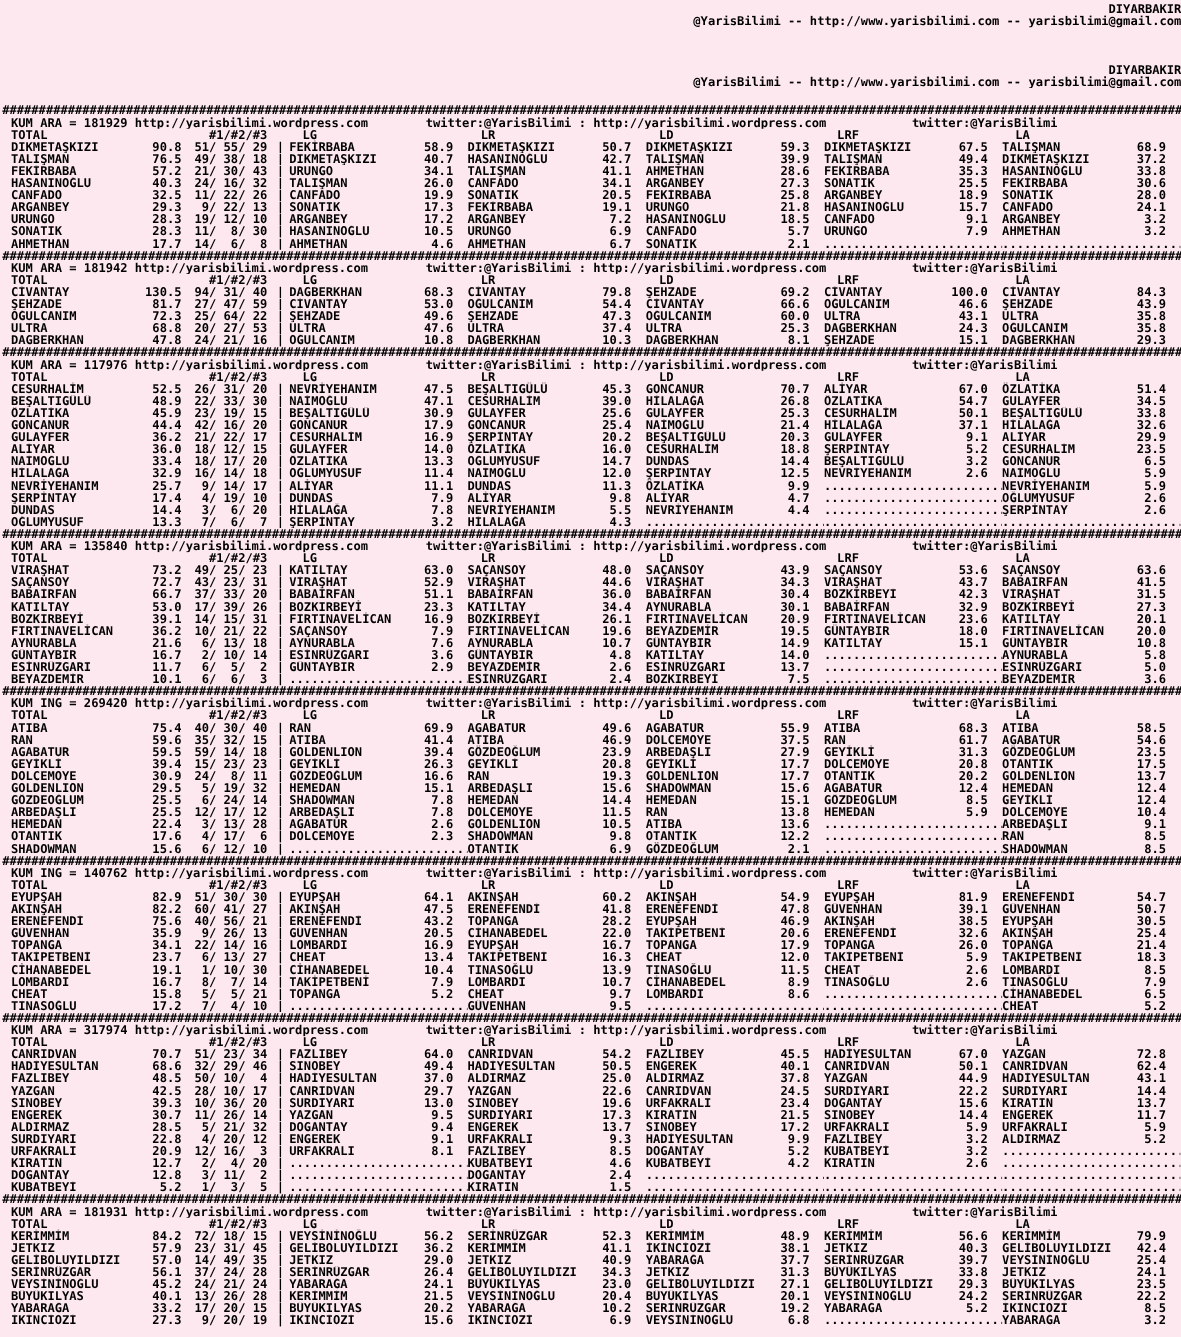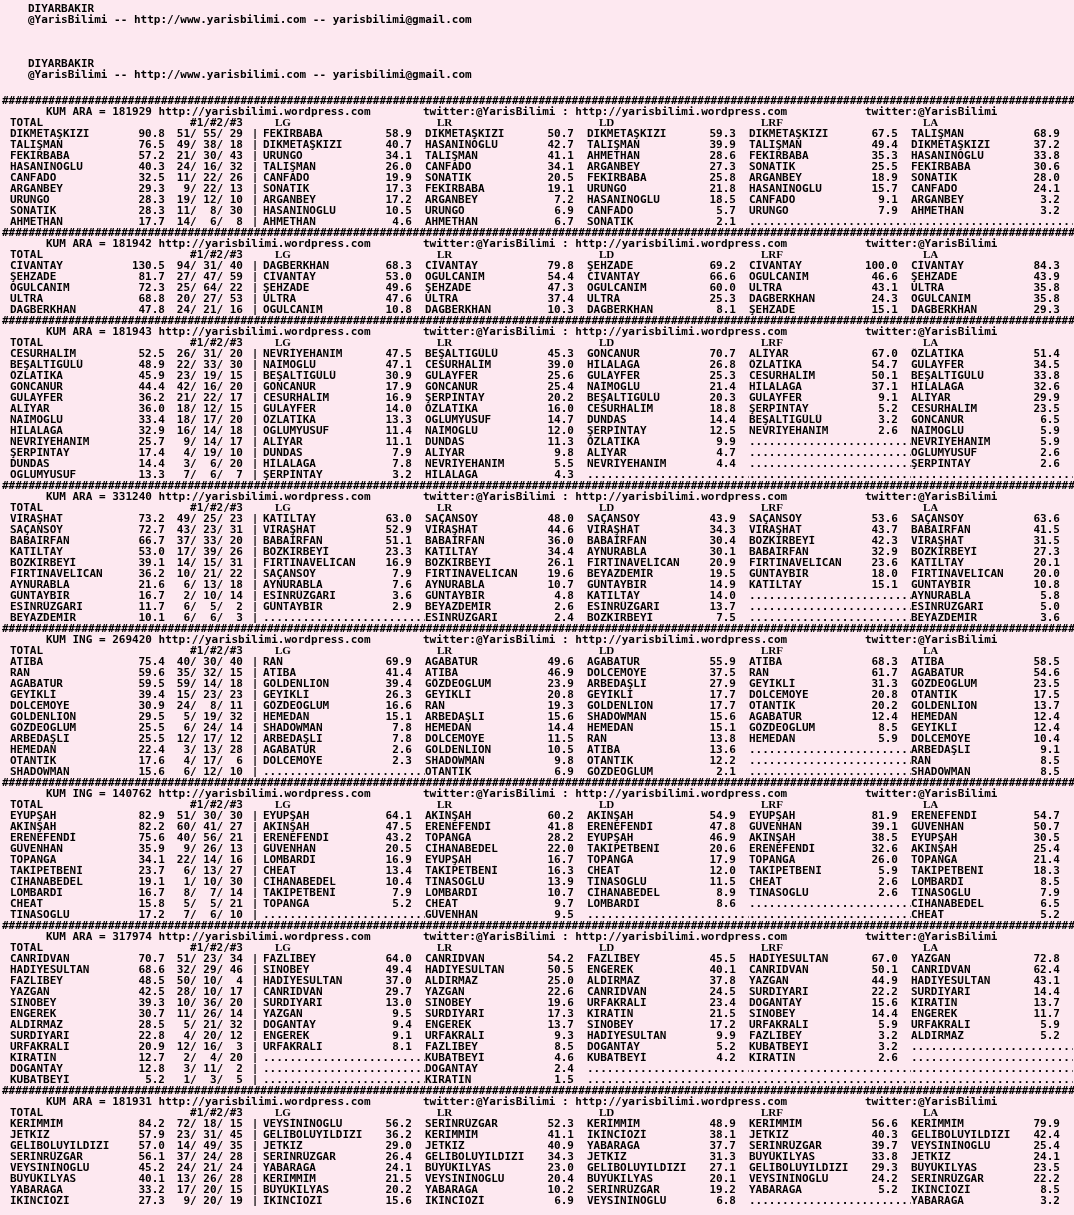--- a/index.html
+++ b/index.html
@@ -3,37 +3,37 @@
 <meta charset="utf-8">
 <style>
   html,body{margin:0;padding:0;}
   body{
     width:1074px;height:1215px;overflow:hidden;
     background:#fde8f0;color:#000;
     font-family:"DejaVu Sans Mono",monospace;
     font-weight:bold;font-size:11px;line-height:11px;
     padding-top:3px;box-sizing:border-box;
   }
-  .line{height:11px;white-space:pre;overflow:hidden;padding-left:28px;}
+  .line{height:11px;white-space:pre;overflow:hidden;padding-left:2px;text-align:right;}
   .sp3{height:33px;}
   .sp1{height:15px;}
   .hash{height:11px;white-space:pre;overflow:hidden;padding-left:2px;}
   .r{display:flex;height:11px;padding-left:10px;white-space:pre;overflow:hidden;}
   .r>div{flex:0 0 auto;overflow:hidden;}
-  .t1{width:377px;margin-left:36px;}
+  .t1{width:377px;}
   .t2{width:442px;}
   .t3{flex:1 1 auto;text-align:right;}
   .cn{width:100px;}
   .cs{width:55px;text-align:right;}
   .cc{width:82px;text-align:right;padding-right:4px;box-sizing:border-box;}
   .cp{width:16px;text-align:center;}
   .bn{width:106px;}
   .bs{width:56px;text-align:right;padding-right:13px;box-sizing:border-box;}
   .bd{width:162px;}
-  .pad{padding-left:12px;box-sizing:border-box;font-family:Liberation Serif, serif;}
+  .pad{padding-left:12px;box-sizing:border-box;}
 </style>
 </head>
 <body>
 
 <div>
   <div class="line">DIYARBAKIR</div>
   <div class="line">@YarisBilimi -- http://www.yarisbilimi.com -- yarisbilimi@gmail.com</div>
   <div class="sp3"></div>
   <div class="line">DIYARBAKIR</div>
   <div class="line">@YarisBilimi -- http://www.yarisbilimi.com -- yarisbilimi@gmail.com</div>
@@ -55,36 +55,36 @@
     <div class="r"><div class="cn">AHMETHAN</div><div class="cs">17.7</div><div class="cc">14/  6/  8</div><div class="cp">|</div><div class="bn">AHMETHAN</div><div class="bs">4.6</div><div class="bn">AHMETHAN</div><div class="bs">6.7</div><div class="bn">SONATIK</div><div class="bs">2.1</div><div class="bd">..............................</div><div class="bd">..............................</div></div>
     <div class="hash">####################################################################################################################################################################################</div>
     <div class="r"><div class="t1">KUM ARA = 181942 http://yarisbilimi.wordpress.com</div><div class="t2">twitter:@YarisBilimi : http://yarisbilimi.wordpress.com</div><div class="t3">twitter:@YarisBilimi</div></div>
     <div class="r"><div class="cn">TOTAL</div><div class="cs"></div><div class="cc">#1/#2/#3</div><div class="cp"></div><div class="bn pad">LG</div><div class="bs"></div><div class="bn pad">LR</div><div class="bs"></div><div class="bn pad">LD</div><div class="bs"></div><div class="bn pad">LRF</div><div class="bs"></div><div class="bn pad">LA</div><div class="bs"></div></div>
     <div class="r"><div class="cn">CİVANTAY</div><div class="cs">130.5</div><div class="cc">94/ 31/ 40</div><div class="cp">|</div><div class="bn">DAGBERKHAN</div><div class="bs">68.3</div><div class="bn">CİVANTAY</div><div class="bs">79.8</div><div class="bn">ŞEHZADE</div><div class="bs">69.2</div><div class="bn">CİVANTAY</div><div class="bs">100.0</div><div class="bn">CİVANTAY</div><div class="bs">84.3</div></div>
     <div class="r"><div class="cn">ŞEHZADE</div><div class="cs">81.7</div><div class="cc">27/ 47/ 59</div><div class="cp">|</div><div class="bn">CİVANTAY</div><div class="bs">53.0</div><div class="bn">OĞULCANIM</div><div class="bs">54.4</div><div class="bn">CİVANTAY</div><div class="bs">66.6</div><div class="bn">OĞULCANIM</div><div class="bs">46.6</div><div class="bn">ŞEHZADE</div><div class="bs">43.9</div></div>
     <div class="r"><div class="cn">OĞULCANIM</div><div class="cs">72.3</div><div class="cc">25/ 64/ 22</div><div class="cp">|</div><div class="bn">ŞEHZADE</div><div class="bs">49.6</div><div class="bn">ŞEHZADE</div><div class="bs">47.3</div><div class="bn">OĞULCANIM</div><div class="bs">60.0</div><div class="bn">ULTRA</div><div class="bs">43.1</div><div class="bn">ULTRA</div><div class="bs">35.8</div></div>
     <div class="r"><div class="cn">ULTRA</div><div class="cs">68.8</div><div class="cc">20/ 27/ 53</div><div class="cp">|</div><div class="bn">ULTRA</div><div class="bs">47.6</div><div class="bn">ULTRA</div><div class="bs">37.4</div><div class="bn">ULTRA</div><div class="bs">25.3</div><div class="bn">DAGBERKHAN</div><div class="bs">24.3</div><div class="bn">OĞULCANIM</div><div class="bs">35.8</div></div>
     <div class="r"><div class="cn">DAGBERKHAN</div><div class="cs">47.8</div><div class="cc">24/ 21/ 16</div><div class="cp">|</div><div class="bn">OĞULCANIM</div><div class="bs">10.8</div><div class="bn">DAGBERKHAN</div><div class="bs">10.3</div><div class="bn">DAGBERKHAN</div><div class="bs">8.1</div><div class="bn">ŞEHZADE</div><div class="bs">15.1</div><div class="bn">DAGBERKHAN</div><div class="bs">29.3</div></div>
     <div class="hash">####################################################################################################################################################################################</div>
-    <div class="r"><div class="t1">KUM ARA = 181943 http://yarisbilimi.wordpress.com</div><div class="t2">twitter:@YarisBilimi : http://yarisbilimi.wordpress.com</div><div class="t3">twitter:@YarisBilimi</div></div>
+    <div class="r"><div class="t1">KUM ARA = 117976 http://yarisbilimi.wordpress.com</div><div class="t2">twitter:@YarisBilimi : http://yarisbilimi.wordpress.com</div><div class="t3">twitter:@YarisBilimi</div></div>
     <div class="r"><div class="cn">TOTAL</div><div class="cs"></div><div class="cc">#1/#2/#3</div><div class="cp"></div><div class="bn pad">LG</div><div class="bs"></div><div class="bn pad">LR</div><div class="bs"></div><div class="bn pad">LD</div><div class="bs"></div><div class="bn pad">LRF</div><div class="bs"></div><div class="bn pad">LA</div><div class="bs"></div></div>
     <div class="r"><div class="cn">CESURHALİM</div><div class="cs">52.5</div><div class="cc">26/ 31/ 20</div><div class="cp">|</div><div class="bn">NEVRİYEHANIM</div><div class="bs">47.5</div><div class="bn">BEŞALTIGÜLÜ</div><div class="bs">45.3</div><div class="bn">GONCANUR</div><div class="bs">70.7</div><div class="bn">ALİYAR</div><div class="bs">67.0</div><div class="bn">ÖZLATİKA</div><div class="bs">51.4</div></div>
     <div class="r"><div class="cn">BEŞALTIGÜLÜ</div><div class="cs">48.9</div><div class="cc">22/ 33/ 30</div><div class="cp">|</div><div class="bn">NAİMOĞLU</div><div class="bs">47.1</div><div class="bn">CESURHALİM</div><div class="bs">39.0</div><div class="bn">HİLALAĞA</div><div class="bs">26.8</div><div class="bn">ÖZLATİKA</div><div class="bs">54.7</div><div class="bn">GULAYFER</div><div class="bs">34.5</div></div>
     <div class="r"><div class="cn">ÖZLATİKA</div><div class="cs">45.9</div><div class="cc">23/ 19/ 15</div><div class="cp">|</div><div class="bn">BEŞALTIGÜLÜ</div><div class="bs">30.9</div><div class="bn">GULAYFER</div><div class="bs">25.6</div><div class="bn">GULAYFER</div><div class="bs">25.3</div><div class="bn">CESURHALİM</div><div class="bs">50.1</div><div class="bn">BEŞALTIGÜLÜ</div><div class="bs">33.8</div></div>
     <div class="r"><div class="cn">GONCANUR</div><div class="cs">44.4</div><div class="cc">42/ 16/ 20</div><div class="cp">|</div><div class="bn">GONCANUR</div><div class="bs">17.9</div><div class="bn">GONCANUR</div><div class="bs">25.4</div><div class="bn">NAİMOĞLU</div><div class="bs">21.4</div><div class="bn">HİLALAĞA</div><div class="bs">37.1</div><div class="bn">HİLALAĞA</div><div class="bs">32.6</div></div>
     <div class="r"><div class="cn">GULAYFER</div><div class="cs">36.2</div><div class="cc">21/ 22/ 17</div><div class="cp">|</div><div class="bn">CESURHALİM</div><div class="bs">16.9</div><div class="bn">ŞERPİNTAY</div><div class="bs">20.2</div><div class="bn">BEŞALTIGÜLÜ</div><div class="bs">20.3</div><div class="bn">GULAYFER</div><div class="bs">9.1</div><div class="bn">ALİYAR</div><div class="bs">29.9</div></div>
     <div class="r"><div class="cn">ALİYAR</div><div class="cs">36.0</div><div class="cc">18/ 12/ 15</div><div class="cp">|</div><div class="bn">GULAYFER</div><div class="bs">14.0</div><div class="bn">ÖZLATİKA</div><div class="bs">16.0</div><div class="bn">CESURHALİM</div><div class="bs">18.8</div><div class="bn">ŞERPİNTAY</div><div class="bs">5.2</div><div class="bn">CESURHALİM</div><div class="bs">23.5</div></div>
     <div class="r"><div class="cn">NAİMOĞLU</div><div class="cs">33.4</div><div class="cc">18/ 17/ 20</div><div class="cp">|</div><div class="bn">ÖZLATİKA</div><div class="bs">13.3</div><div class="bn">OĞLUMYUSUF</div><div class="bs">14.7</div><div class="bn">DUNDAS</div><div class="bs">14.4</div><div class="bn">BEŞALTIGÜLÜ</div><div class="bs">3.2</div><div class="bn">GONCANUR</div><div class="bs">6.5</div></div>
     <div class="r"><div class="cn">HİLALAĞA</div><div class="cs">32.9</div><div class="cc">16/ 14/ 18</div><div class="cp">|</div><div class="bn">OĞLUMYUSUF</div><div class="bs">11.4</div><div class="bn">NAİMOĞLU</div><div class="bs">12.0</div><div class="bn">ŞERPİNTAY</div><div class="bs">12.5</div><div class="bn">NEVRİYEHANIM</div><div class="bs">2.6</div><div class="bn">NAİMOĞLU</div><div class="bs">5.9</div></div>
     <div class="r"><div class="cn">NEVRİYEHANIM</div><div class="cs">25.7</div><div class="cc"> 9/ 14/ 17</div><div class="cp">|</div><div class="bn">ALİYAR</div><div class="bs">11.1</div><div class="bn">DUNDAS</div><div class="bs">11.3</div><div class="bn">ÖZLATİKA</div><div class="bs">9.9</div><div class="bd">..............................</div><div class="bn">NEVRİYEHANIM</div><div class="bs">5.9</div></div>
     <div class="r"><div class="cn">ŞERPİNTAY</div><div class="cs">17.4</div><div class="cc"> 4/ 19/ 10</div><div class="cp">|</div><div class="bn">DUNDAS</div><div class="bs">7.9</div><div class="bn">ALİYAR</div><div class="bs">9.8</div><div class="bn">ALİYAR</div><div class="bs">4.7</div><div class="bd">..............................</div><div class="bn">OĞLUMYUSUF</div><div class="bs">2.6</div></div>
     <div class="r"><div class="cn">DUNDAS</div><div class="cs">14.4</div><div class="cc"> 3/  6/ 20</div><div class="cp">|</div><div class="bn">HİLALAĞA</div><div class="bs">7.8</div><div class="bn">NEVRİYEHANIM</div><div class="bs">5.5</div><div class="bn">NEVRİYEHANIM</div><div class="bs">4.4</div><div class="bd">..............................</div><div class="bn">ŞERPİNTAY</div><div class="bs">2.6</div></div>
     <div class="r"><div class="cn">OĞLUMYUSUF</div><div class="cs">13.3</div><div class="cc"> 7/  6/  7</div><div class="cp">|</div><div class="bn">ŞERPİNTAY</div><div class="bs">3.2</div><div class="bn">HİLALAĞA</div><div class="bs">4.3</div><div class="bd">..............................</div><div class="bd">..............................</div><div class="bd">..............................</div></div>
     <div class="hash">####################################################################################################################################################################################</div>
-    <div class="r"><div class="t1">KUM ARA = 331240 http://yarisbilimi.wordpress.com</div><div class="t2">twitter:@YarisBilimi : http://yarisbilimi.wordpress.com</div><div class="t3">twitter:@YarisBilimi</div></div>
+    <div class="r"><div class="t1">KUM ARA = 135840 http://yarisbilimi.wordpress.com</div><div class="t2">twitter:@YarisBilimi : http://yarisbilimi.wordpress.com</div><div class="t3">twitter:@YarisBilimi</div></div>
     <div class="r"><div class="cn">TOTAL</div><div class="cs"></div><div class="cc">#1/#2/#3</div><div class="cp"></div><div class="bn pad">LG</div><div class="bs"></div><div class="bn pad">LR</div><div class="bs"></div><div class="bn pad">LD</div><div class="bs"></div><div class="bn pad">LRF</div><div class="bs"></div><div class="bn pad">LA</div><div class="bs"></div></div>
     <div class="r"><div class="cn">VİRAŞHAT</div><div class="cs">73.2</div><div class="cc">49/ 25/ 23</div><div class="cp">|</div><div class="bn">KATILTAY</div><div class="bs">63.0</div><div class="bn">SAÇANSOY</div><div class="bs">48.0</div><div class="bn">SAÇANSOY</div><div class="bs">43.9</div><div class="bn">SAÇANSOY</div><div class="bs">53.6</div><div class="bn">SAÇANSOY</div><div class="bs">63.6</div></div>
     <div class="r"><div class="cn">SAÇANSOY</div><div class="cs">72.7</div><div class="cc">43/ 23/ 31</div><div class="cp">|</div><div class="bn">VİRAŞHAT</div><div class="bs">52.9</div><div class="bn">VİRAŞHAT</div><div class="bs">44.6</div><div class="bn">VİRAŞHAT</div><div class="bs">34.3</div><div class="bn">VİRAŞHAT</div><div class="bs">43.7</div><div class="bn">BABAİRFAN</div><div class="bs">41.5</div></div>
     <div class="r"><div class="cn">BABAİRFAN</div><div class="cs">66.7</div><div class="cc">37/ 33/ 20</div><div class="cp">|</div><div class="bn">BABAİRFAN</div><div class="bs">51.1</div><div class="bn">BABAİRFAN</div><div class="bs">36.0</div><div class="bn">BABAİRFAN</div><div class="bs">30.4</div><div class="bn">BOZKIRBEYİ</div><div class="bs">42.3</div><div class="bn">VİRAŞHAT</div><div class="bs">31.5</div></div>
     <div class="r"><div class="cn">KATILTAY</div><div class="cs">53.0</div><div class="cc">17/ 39/ 26</div><div class="cp">|</div><div class="bn">BOZKIRBEYİ</div><div class="bs">23.3</div><div class="bn">KATILTAY</div><div class="bs">34.4</div><div class="bn">AYNURABLA</div><div class="bs">30.1</div><div class="bn">BABAİRFAN</div><div class="bs">32.9</div><div class="bn">BOZKIRBEYİ</div><div class="bs">27.3</div></div>
     <div class="r"><div class="cn">BOZKIRBEYİ</div><div class="cs">39.1</div><div class="cc">14/ 15/ 31</div><div class="cp">|</div><div class="bn">FIRTINAVELİCAN</div><div class="bs">16.9</div><div class="bn">BOZKIRBEYİ</div><div class="bs">26.1</div><div class="bn">FIRTINAVELİCAN</div><div class="bs">20.9</div><div class="bn">FIRTINAVELİCAN</div><div class="bs">23.6</div><div class="bn">KATILTAY</div><div class="bs">20.1</div></div>
     <div class="r"><div class="cn">FIRTINAVELİCAN</div><div class="cs">36.2</div><div class="cc">10/ 21/ 22</div><div class="cp">|</div><div class="bn">SAÇANSOY</div><div class="bs">7.9</div><div class="bn">FIRTINAVELİCAN</div><div class="bs">19.6</div><div class="bn">BEYAZDEMİR</div><div class="bs">19.5</div><div class="bn">GÜNTAYBIR</div><div class="bs">18.0</div><div class="bn">FIRTINAVELİCAN</div><div class="bs">20.0</div></div>
     <div class="r"><div class="cn">AYNURABLA</div><div class="cs">21.6</div><div class="cc"> 6/ 13/ 18</div><div class="cp">|</div><div class="bn">AYNURABLA</div><div class="bs">7.6</div><div class="bn">AYNURABLA</div><div class="bs">10.7</div><div class="bn">GÜNTAYBIR</div><div class="bs">14.9</div><div class="bn">KATILTAY</div><div class="bs">15.1</div><div class="bn">GÜNTAYBIR</div><div class="bs">10.8</div></div>
     <div class="r"><div class="cn">GÜNTAYBIR</div><div class="cs">16.7</div><div class="cc"> 2/ 10/ 14</div><div class="cp">|</div><div class="bn">ESİNRÜZGARI</div><div class="bs">3.6</div><div class="bn">GÜNTAYBIR</div><div class="bs">4.8</div><div class="bn">KATILTAY</div><div class="bs">14.0</div><div class="bd">..............................</div><div class="bn">AYNURABLA</div><div class="bs">5.8</div></div>
     <div class="r"><div class="cn">ESİNRÜZGARI</div><div class="cs">11.7</div><div class="cc"> 6/  5/  2</div><div class="cp">|</div><div class="bn">GÜNTAYBIR</div><div class="bs">2.9</div><div class="bn">BEYAZDEMİR</div><div class="bs">2.6</div><div class="bn">ESİNRÜZGARI</div><div class="bs">13.7</div><div class="bd">..............................</div><div class="bn">ESİNRÜZGARI</div><div class="bs">5.0</div></div>
@@ -108,21 +108,21 @@
     <div class="r"><div class="cn">TOTAL</div><div class="cs"></div><div class="cc">#1/#2/#3</div><div class="cp"></div><div class="bn pad">LG</div><div class="bs"></div><div class="bn pad">LR</div><div class="bs"></div><div class="bn pad">LD</div><div class="bs"></div><div class="bn pad">LRF</div><div class="bs"></div><div class="bn pad">LA</div><div class="bs"></div></div>
     <div class="r"><div class="cn">EYUPŞAH</div><div class="cs">82.9</div><div class="cc">51/ 30/ 30</div><div class="cp">|</div><div class="bn">EYUPŞAH</div><div class="bs">64.1</div><div class="bn">AKINŞAH</div><div class="bs">60.2</div><div class="bn">AKINŞAH</div><div class="bs">54.9</div><div class="bn">EYUPŞAH</div><div class="bs">81.9</div><div class="bn">ERENEFENDİ</div><div class="bs">54.7</div></div>
     <div class="r"><div class="cn">AKINŞAH</div><div class="cs">82.2</div><div class="cc">60/ 41/ 27</div><div class="cp">|</div><div class="bn">AKINŞAH</div><div class="bs">47.5</div><div class="bn">ERENEFENDİ</div><div class="bs">41.8</div><div class="bn">ERENEFENDİ</div><div class="bs">47.8</div><div class="bn">GÜVENHAN</div><div class="bs">39.1</div><div class="bn">GÜVENHAN</div><div class="bs">50.7</div></div>
     <div class="r"><div class="cn">ERENEFENDİ</div><div class="cs">75.6</div><div class="cc">40/ 56/ 21</div><div class="cp">|</div><div class="bn">ERENEFENDİ</div><div class="bs">43.2</div><div class="bn">TOPANGA</div><div class="bs">28.2</div><div class="bn">EYUPŞAH</div><div class="bs">46.9</div><div class="bn">AKINŞAH</div><div class="bs">38.5</div><div class="bn">EYUPŞAH</div><div class="bs">30.5</div></div>
     <div class="r"><div class="cn">GÜVENHAN</div><div class="cs">35.9</div><div class="cc"> 9/ 26/ 13</div><div class="cp">|</div><div class="bn">GÜVENHAN</div><div class="bs">20.5</div><div class="bn">CİHANABEDEL</div><div class="bs">22.0</div><div class="bn">TAKİPETBENİ</div><div class="bs">20.6</div><div class="bn">ERENEFENDİ</div><div class="bs">32.6</div><div class="bn">AKINŞAH</div><div class="bs">25.4</div></div>
     <div class="r"><div class="cn">TOPANGA</div><div class="cs">34.1</div><div class="cc">22/ 14/ 16</div><div class="cp">|</div><div class="bn">LOMBARDI</div><div class="bs">16.9</div><div class="bn">EYUPŞAH</div><div class="bs">16.7</div><div class="bn">TOPANGA</div><div class="bs">17.9</div><div class="bn">TOPANGA</div><div class="bs">26.0</div><div class="bn">TOPANGA</div><div class="bs">21.4</div></div>
     <div class="r"><div class="cn">TAKİPETBENİ</div><div class="cs">23.7</div><div class="cc"> 6/ 13/ 27</div><div class="cp">|</div><div class="bn">CHEAT</div><div class="bs">13.4</div><div class="bn">TAKİPETBENİ</div><div class="bs">16.3</div><div class="bn">CHEAT</div><div class="bs">12.0</div><div class="bn">TAKİPETBENİ</div><div class="bs">5.9</div><div class="bn">TAKİPETBENİ</div><div class="bs">18.3</div></div>
     <div class="r"><div class="cn">CİHANABEDEL</div><div class="cs">19.1</div><div class="cc"> 1/ 10/ 30</div><div class="cp">|</div><div class="bn">CİHANABEDEL</div><div class="bs">10.4</div><div class="bn">TINASOĞLU</div><div class="bs">13.9</div><div class="bn">TINASOĞLU</div><div class="bs">11.5</div><div class="bn">CHEAT</div><div class="bs">2.6</div><div class="bn">LOMBARDI</div><div class="bs">8.5</div></div>
     <div class="r"><div class="cn">LOMBARDI</div><div class="cs">16.7</div><div class="cc"> 8/  7/ 14</div><div class="cp">|</div><div class="bn">TAKİPETBENİ</div><div class="bs">7.9</div><div class="bn">LOMBARDI</div><div class="bs">10.7</div><div class="bn">CİHANABEDEL</div><div class="bs">8.9</div><div class="bn">TINASOĞLU</div><div class="bs">2.6</div><div class="bn">TINASOĞLU</div><div class="bs">7.9</div></div>
     <div class="r"><div class="cn">CHEAT</div><div class="cs">15.8</div><div class="cc"> 5/  5/ 21</div><div class="cp">|</div><div class="bn">TOPANGA</div><div class="bs">5.2</div><div class="bn">CHEAT</div><div class="bs">9.7</div><div class="bn">LOMBARDI</div><div class="bs">8.6</div><div class="bd">..............................</div><div class="bn">CİHANABEDEL</div><div class="bs">6.5</div></div>
-    <div class="r"><div class="cn">TINASOĞLU</div><div class="cs">17.2</div><div class="cc"> 7/  6/ 10</div><div class="cp">|</div><div class="bd">..............................</div><div class="bn">GÜVENHAN</div><div class="bs">9.5</div><div class="bd">..............................</div><div class="bd">..............................</div><div class="bn">CHEAT</div><div class="bs">5.2</div></div>
+    <div class="r"><div class="cn">TINASOĞLU</div><div class="cs">17.2</div><div class="cc"> 7/  4/ 10</div><div class="cp">|</div><div class="bd">..............................</div><div class="bn">GÜVENHAN</div><div class="bs">9.5</div><div class="bd">..............................</div><div class="bd">..............................</div><div class="bn">CHEAT</div><div class="bs">5.2</div></div>
     <div class="hash">####################################################################################################################################################################################</div>
     <div class="r"><div class="t1">KUM ARA = 317974 http://yarisbilimi.wordpress.com</div><div class="t2">twitter:@YarisBilimi : http://yarisbilimi.wordpress.com</div><div class="t3">twitter:@YarisBilimi</div></div>
     <div class="r"><div class="cn">TOTAL</div><div class="cs"></div><div class="cc">#1/#2/#3</div><div class="cp"></div><div class="bn pad">LG</div><div class="bs"></div><div class="bn pad">LR</div><div class="bs"></div><div class="bn pad">LD</div><div class="bs"></div><div class="bn pad">LRF</div><div class="bs"></div><div class="bn pad">LA</div><div class="bs"></div></div>
     <div class="r"><div class="cn">CANRIDVAN</div><div class="cs">70.7</div><div class="cc">51/ 23/ 34</div><div class="cp">|</div><div class="bn">FAZLIBEY</div><div class="bs">64.0</div><div class="bn">CANRIDVAN</div><div class="bs">54.2</div><div class="bn">FAZLIBEY</div><div class="bs">45.5</div><div class="bn">HADİYESULTAN</div><div class="bs">67.0</div><div class="bn">YAZGAN</div><div class="bs">72.8</div></div>
     <div class="r"><div class="cn">HADİYESULTAN</div><div class="cs">68.6</div><div class="cc">32/ 29/ 46</div><div class="cp">|</div><div class="bn">SINOBEY</div><div class="bs">49.4</div><div class="bn">HADİYESULTAN</div><div class="bs">50.5</div><div class="bn">ENGEREK</div><div class="bs">40.1</div><div class="bn">CANRIDVAN</div><div class="bs">50.1</div><div class="bn">CANRIDVAN</div><div class="bs">62.4</div></div>
     <div class="r"><div class="cn">FAZLIBEY</div><div class="cs">48.5</div><div class="cc">50/ 10/  4</div><div class="cp">|</div><div class="bn">HADİYESULTAN</div><div class="bs">37.0</div><div class="bn">ALDIRMAZ</div><div class="bs">25.0</div><div class="bn">ALDIRMAZ</div><div class="bs">37.8</div><div class="bn">YAZGAN</div><div class="bs">44.9</div><div class="bn">HADİYESULTAN</div><div class="bs">43.1</div></div>
     <div class="r"><div class="cn">YAZGAN</div><div class="cs">42.5</div><div class="cc">28/ 10/ 17</div><div class="cp">|</div><div class="bn">CANRIDVAN</div><div class="bs">29.7</div><div class="bn">YAZGAN</div><div class="bs">22.6</div><div class="bn">CANRIDVAN</div><div class="bs">24.5</div><div class="bn">SURDIYARI</div><div class="bs">22.2</div><div class="bn">SURDIYARI</div><div class="bs">14.4</div></div>
     <div class="r"><div class="cn">SINOBEY</div><div class="cs">39.3</div><div class="cc">10/ 36/ 20</div><div class="cp">|</div><div class="bn">SURDIYARI</div><div class="bs">13.0</div><div class="bn">SINOBEY</div><div class="bs">19.6</div><div class="bn">URFAKRALI</div><div class="bs">23.4</div><div class="bn">DOGANTAY</div><div class="bs">15.6</div><div class="bn">KIRATIN</div><div class="bs">13.7</div></div>
     <div class="r"><div class="cn">ENGEREK</div><div class="cs">30.7</div><div class="cc">11/ 26/ 14</div><div class="cp">|</div><div class="bn">YAZGAN</div><div class="bs">9.5</div><div class="bn">SURDIYARI</div><div class="bs">17.3</div><div class="bn">KIRATIN</div><div class="bs">21.5</div><div class="bn">SINOBEY</div><div class="bs">14.4</div><div class="bn">ENGEREK</div><div class="bs">11.7</div></div>
     <div class="r"><div class="cn">ALDIRMAZ</div><div class="cs">28.5</div><div class="cc"> 5/ 21/ 32</div><div class="cp">|</div><div class="bn">DOGANTAY</div><div class="bs">9.4</div><div class="bn">ENGEREK</div><div class="bs">13.7</div><div class="bn">SINOBEY</div><div class="bs">17.2</div><div class="bn">URFAKRALI</div><div class="bs">5.9</div><div class="bn">URFAKRALI</div><div class="bs">5.9</div></div>

